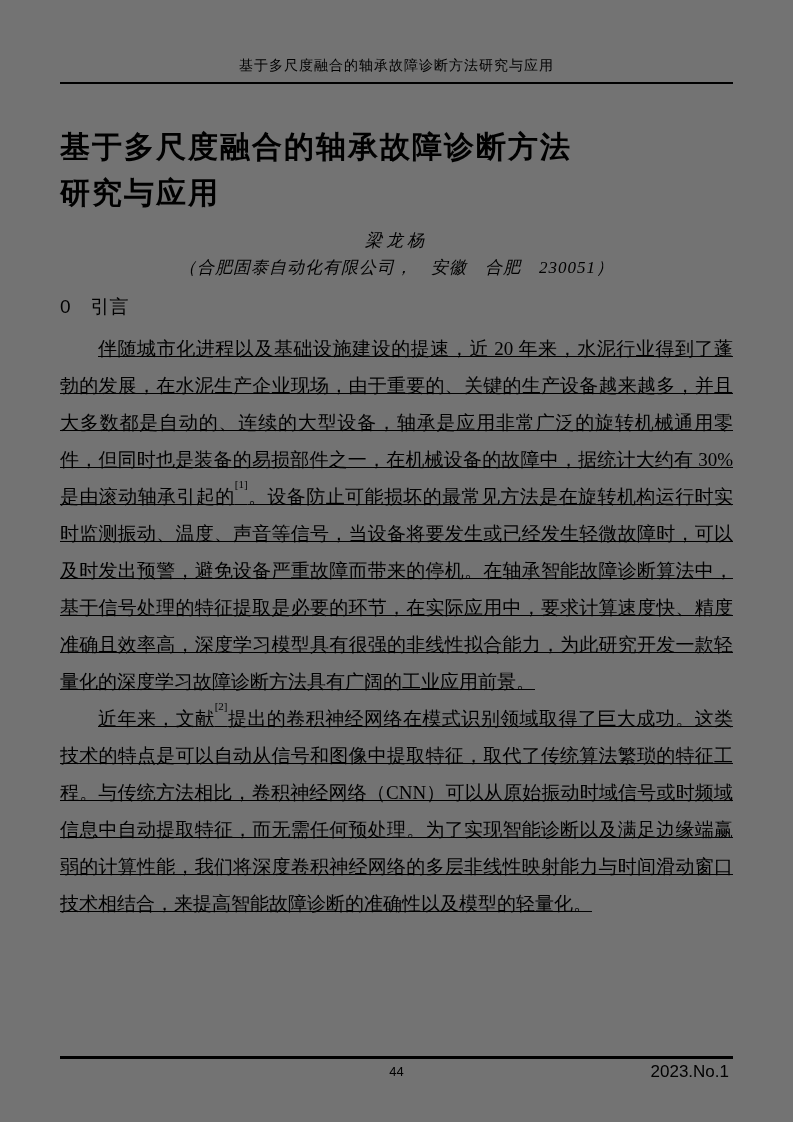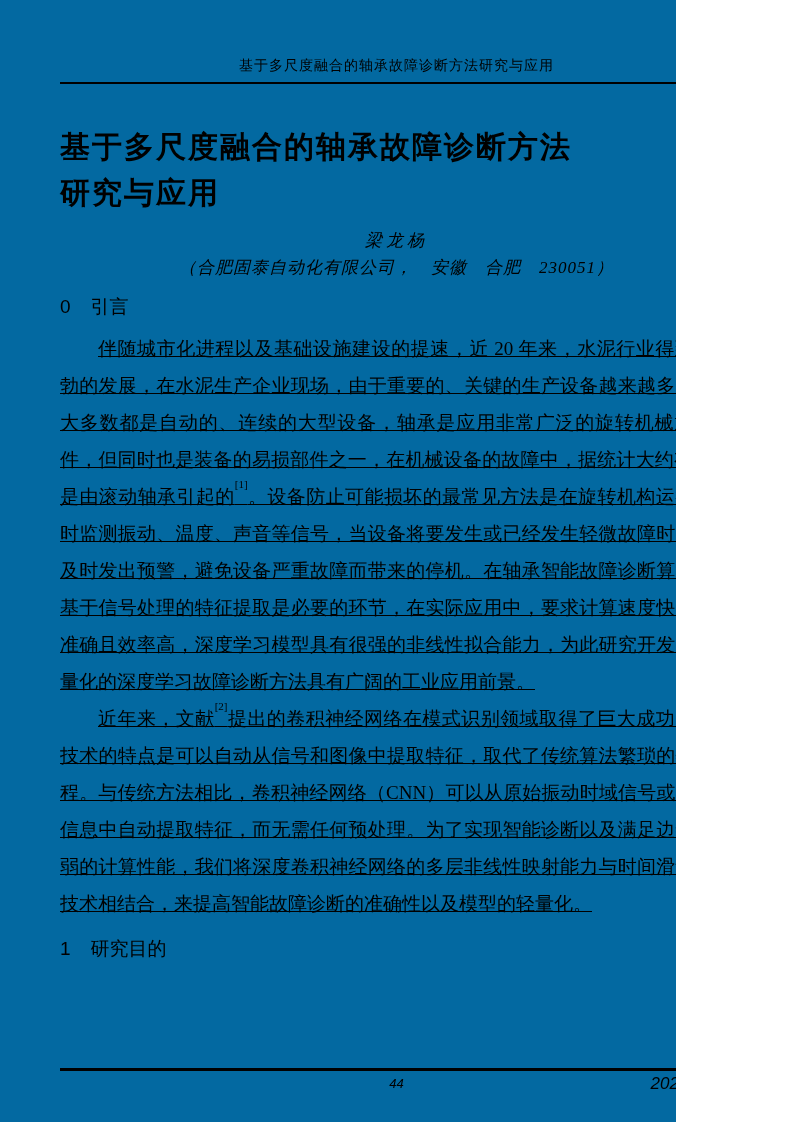--- a/index.html
+++ b/index.html
@@ -1,20 +1,20 @@
 <!DOCTYPE html>
 <html><head>
 <meta charset="utf-8">
 <style>
   html, body { margin: 0; padding: 0; background: #ffffff; }
   .page {
     position: relative;
-    width: 676px;
+    width: 793px;
     height: 1122px;
-    background: #0369a1;
+    background: #737373;
     color: #000000;
     font-family: "Liberation Serif", serif;
     overflow: hidden;
   }
   .content {
     box-sizing: border-box;
     position: absolute;
     left: 60px;
     top: 0;
     width: 673px;
@@ -71,23 +71,22 @@
   .ref-sup {
     font-size: 11px;
     line-height: 0;
     position: relative;
     top: -8px;
   }
   .footer {
     position: absolute;
     left: 60px;
     width: 673px;
-    bottom: 30px;
+    bottom: 42px;
     border-top: 3px solid #000000;
-    font-style: italic;
   }
   .footer-row {
     position: relative;
     padding-top: 4px;
     font-family: "Liberation Sans", sans-serif;
     font-size: 13px;
     line-height: 17px;
   }
   .page-number { text-align: center; }
   .issue-number { position: absolute; right: 4px; top: 4px; font-size: 17px; }
@@ -114,23 +113,20 @@
     </h2>
 
     <p class="body-para">
       <span>伴随城市化进程以及基础设施建设的提速，近 20 年来，水泥行业得到了蓬勃的发展，在水泥生产企业现场，由于重要的、关键的生产设备越来越多，并且大多数都是自动的、连续的大型设备，轴承是应用非常广泛的旋转机械通用零件，但同时也是装备的易损部件之一，在机械设备的故障中，据统计大约有 30%是由滚动轴承引起的</span><sup class="ref-sup">[1]</sup><span>。设备防止可能损坏的最常见方法是在旋转机构运行时实时监测振动、温度、声音等信号，当设备将要发生或已经发生轻微故障时，可以及时发出预警，避免设备严重故障而带来的停机。在轴承智能故障诊断算法中，基于信号处理的特征提取是必要的环节，在实际应用中，要求计算速度快、精度准确且效率高，深度学习模型具有很强的非线性拟合能力，为此研究开发一款轻量化的深度学习故障诊断方法具有广阔的工业应用前景。</span>
     </p>
 
     <p class="body-para">
       <span>近年来，文献</span><sup class="ref-sup">[2]</sup><span>提出的卷积神经网络在模式识别领域取得了巨大成功。这类技术的特点是可以自动从信号和图像中提取特征，取代了传统算法繁琐的特征工程。与传统方法相比，卷积神经网络（CNN）可以从原始振动时域信号或时频域信息中自动提取特征，而无需任何预处理。为了实现智能诊断以及满足边缘端赢弱的计算性能，我们将深度卷积神经网络的多层非线性映射能力与时间滑动窗口技术相结合，来提高智能故障诊断的准确性以及模型的轻量化。</span>
     </p>
 
-    <h2 class="section-heading">
-      <span class="sec-num">1</span><span>研究目的</span>
-    </h2>
 
 
   </div>
 
   <div class="footer">
     <div class="footer-row">
       <div class="page-number">44</div>
       <div class="issue-number">2023.No.1</div>
     </div>
   </div>

